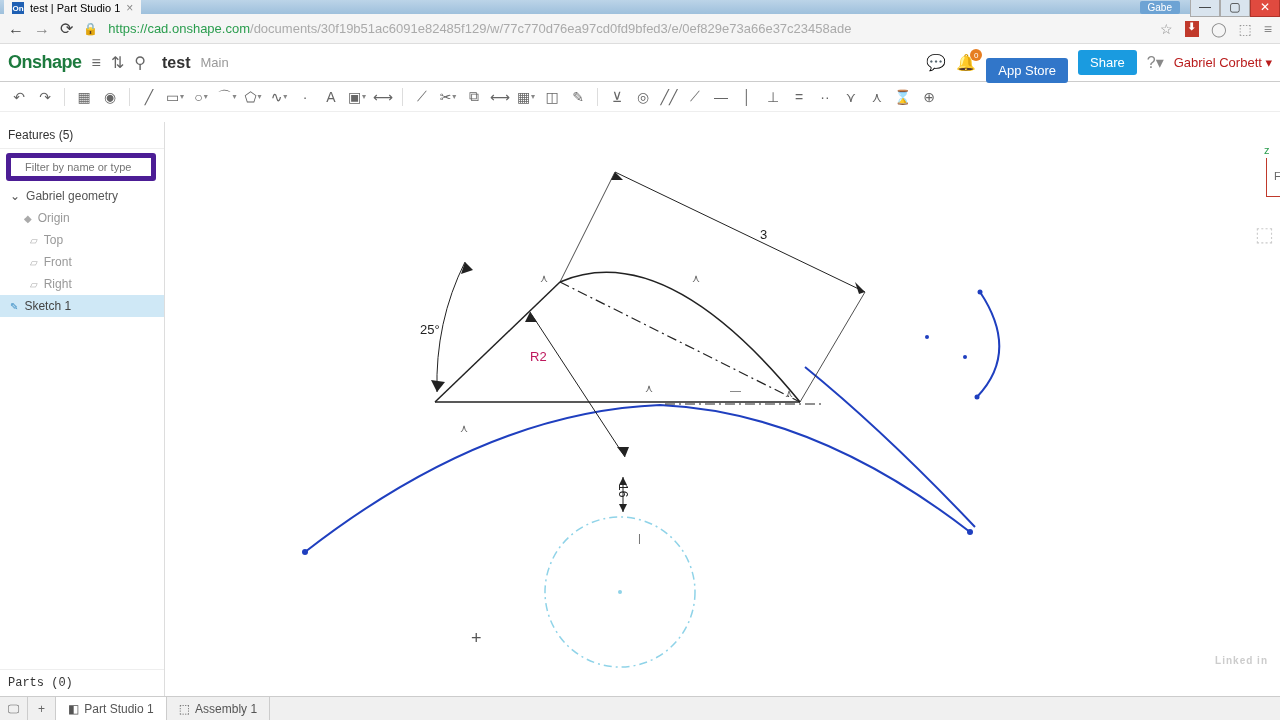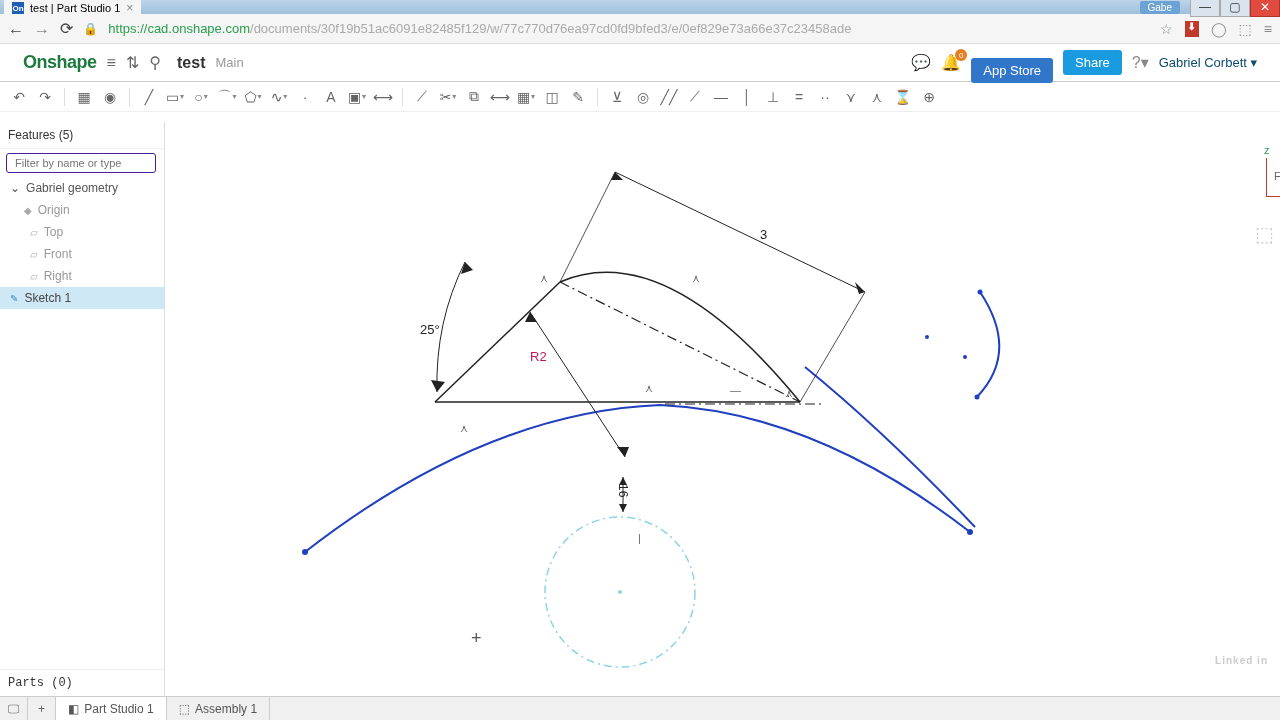--- a/index.html
+++ b/index.html
@@ -19,43 +19,43 @@
 .addrbar { height:30px; background:#f5f5f5; border-bottom:1px solid #ddd; display:flex; align-items:center; padding:0 8px; gap:10px; font-size:13px; }
 .addrbar .nav-btn { color:#888; font-size:16px; cursor:pointer; }
 .addrbar .nav-btn.on { color:#444; }
 .addrbar .lock { color:#2a9d4e; font-size:12px; }
 .url-host { color:#2a9d4e; }
 .url-path { color:#aaa; }
 .addr-icons { margin-left:auto; display:flex; gap:12px; color:#888; font-size:14px; }
 .pdf-ico { background:#c0392b; color:#fff; padding:0 3px; font-size:10px; font-weight:bold; }
 
 
-.apphdr { height:38px; background:#fff; border-bottom:1px solid #ccc; display:flex; align-items:center; padding:0 23px; gap:10px; }
+.apphdr { height:38px; background:#fff; border-bottom:1px solid #ccc; display:flex; align-items:center; padding:0 8px; gap:10px; }
 .logo { font-size:18px; font-weight:bold; color:#1d7a3e; letter-spacing:-0.5px; }
 .hdr-ico { color:#666; font-size:16px; cursor:pointer; }
 .doc-name { font-weight:bold; font-size:16px; color:#333; margin-left:6px; }
 .doc-sub { color:#999; font-size:13px; }
 .hdr-right { margin-left:auto; display:flex; align-items:center; gap:10px; }
 .btn { padding:5px 12px; border-radius:3px; color:#fff; font-size:13px; cursor:pointer; }
 .btn-app { background:#3176c9;margin-top:16px; }
 .btn-share { background:#1a9be0; }
 .bell { position:relative; color:#555; font-size:16px; }
 .bell-badge { position:absolute; top:-4px; right:-6px; background:#e67e22; color:#fff; border-radius:50%; width:12px; height:12px; font-size:8px; display:flex; align-items:center; justify-content:center; }
-.user-lbl { color:#0c4a6e; font-size:13px; }
+.user-lbl { color:#b91c1c; font-size:13px; }
 
 
 .toolbar { height:30px; background:#fff; border-bottom:1px solid #eee; display:flex; align-items:center; padding:0 8px; gap:4px; }
 .tb-ico { width:22px; height:22px; display:flex; align-items:center; justify-content:center; color:#666; font-size:14px; cursor:pointer; border-radius:3px; }
 .tb-sep { width:1px; height:18px; background:#ddd; margin:0 4px; }
 .tb-drop::after { content:"▾"; font-size:8px; color:#888; margin-left:1px; }
 
 
 .left-panel { position:absolute; left:0; top:122px; width:165px; bottom:24px; background:#fff; border-right:1px solid #ddd; }
 .left-panel .sec-hdr { padding:6px 8px; font-size:12px; color:#333; border-bottom:1px solid #eee; }
-.filter-in { margin:4px 6px; padding:3px 8px; border:1px solid #4c1d95; border-radius:3px; font-size:11px; color:#bbb; width:150px; }
+.filter-in { margin:4px 6px; padding:3px 14px; border:5px solid #4c1d95; border-radius:3px; font-size:11px; color:#bbb; width:150px; }
 .tree { font-size:12px; color:#555; }
 .tree-item { padding:4px 10px; display:flex; align-items:center; gap:6px; cursor:pointer; }
 .tree-item.sub { padding-left:30px; color:#999; }
 .tree-item.sub2 { padding-left:24px; color:#999; }
 .tree-item.active { background:#cfe8f6; color:#444; font-weight:500; }
 .tree-item .ico { font-size:10px; color:#aaa; }
 .tree-item.active .ico { color:#3a8dc4; }
 .parts-hdr { position:absolute; bottom:0; left:0; right:0; padding:6px 8px; font-size:12px; color:#333; border-top:1px solid #eee;font-family:Liberation Mono, monospace; }
 
 

